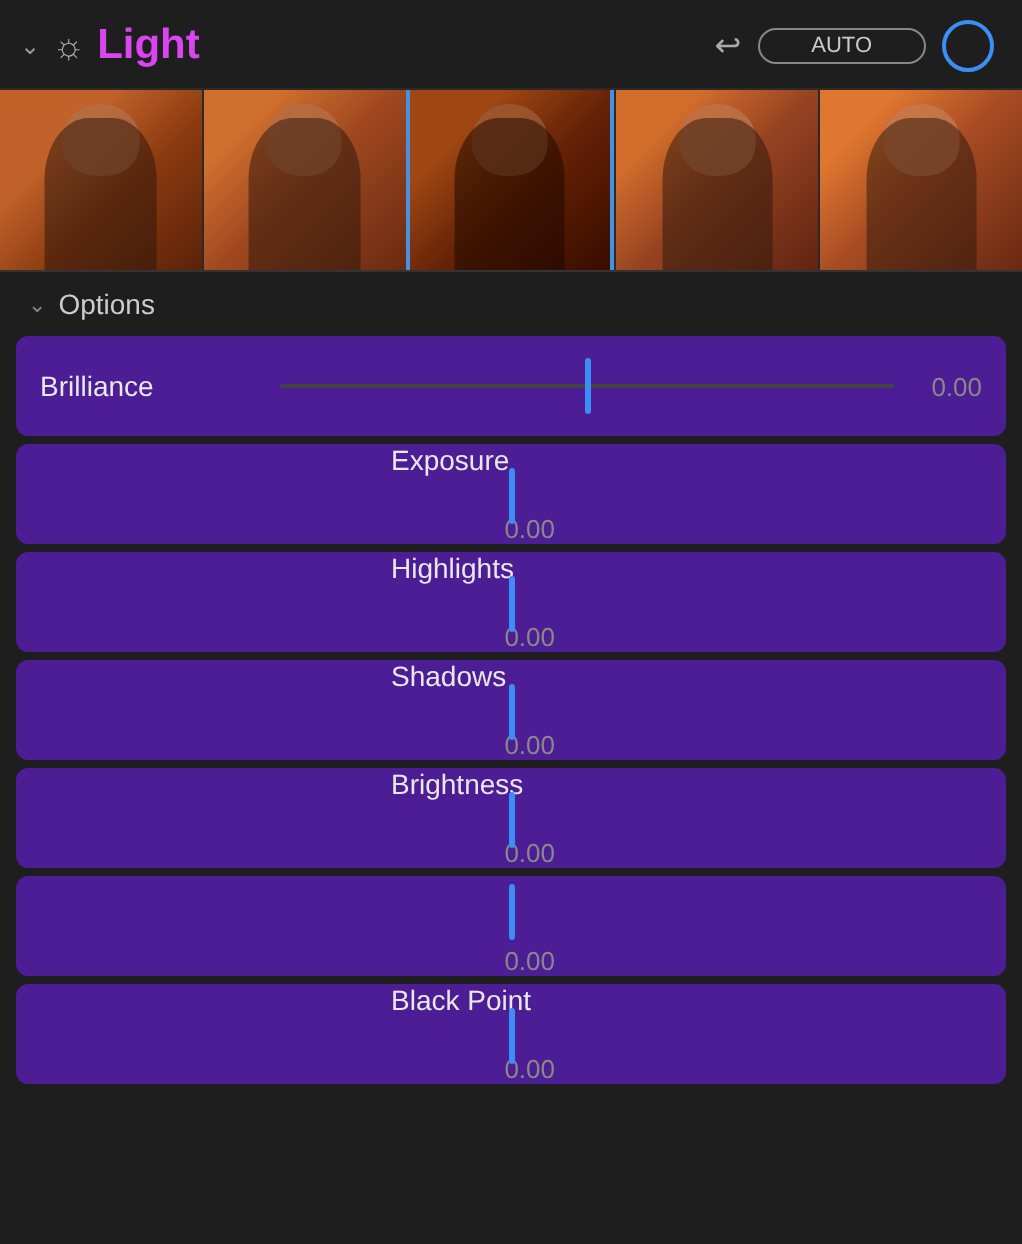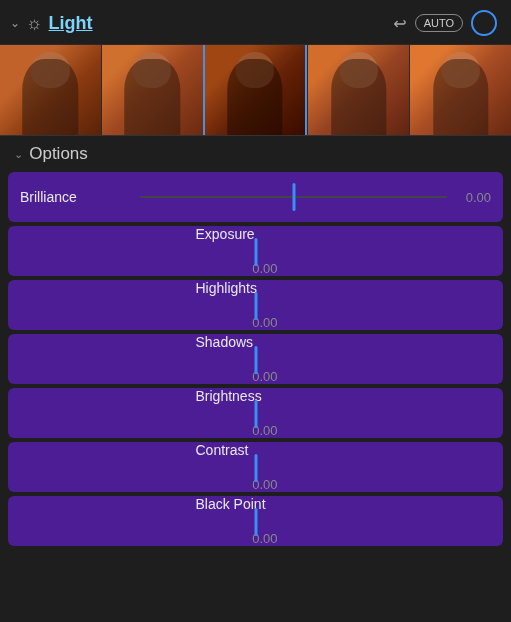--- a/index.html
+++ b/index.html
@@ -32,42 +32,41 @@
       font-size: 12px;
       cursor: pointer;
     }
 
     .sun-icon {
       color: #aaa;
       font-size: 18px;
     }
 
     .header-title {
-      font-size: 18px;
+      font-size: 21px;
       font-weight: 600;
-      color: #7dd3fc;
-      text-decoration: underline;
+      color: #d946ef;
     }
 
     .header-right {
       display: flex;
       align-items: center;
       gap: 8px;
     }
 
     .undo-icon {
       color: #aaa;
       font-size: 16px;
       cursor: pointer;
     }
 
     .auto-button {
       border: 1.5px solid #888;
       border-radius: 10px;
-      padding: 2px 8px;
+      padding: 2px 26px;
       font-size: 11px;
       color: #ccc;
       background: transparent;
       cursor: pointer;
       font-weight: 500;
     }
 
     .circle-button {
       width: 26px;
       height: 26px;
@@ -148,21 +147,21 @@
       gap: 6px;
       cursor: pointer;
     }
 
     .options-chevron {
       color: #888;
       font-size: 11px;
     }
 
     .options-label {
-      font-size: 17px;
+      font-size: 14px;
       color: #ccc;
       font-weight: 500;
     }
 
     
     .sliders-container {
       display: flex;
       flex-direction: column;
       gap: 2px;
       padding: 0 8px;
@@ -327,21 +326,20 @@
   <div class="slider-row">
     <span class="slider-label">Brightness</span>
     <div class="slider-track-area">
       <div class="slider-line"></div>
       <div class="slider-indicator"></div>
     </div>
     <span class="slider-value">0.00</span>
   </div>
 
   <div class="slider-row">
-    <span class="slider-label">Contrast</span>
     <div class="slider-track-area">
       <div class="slider-line"></div>
       <div class="slider-indicator"></div>
     </div>
     <span class="slider-value">0.00</span>
   </div>
 
   <div class="slider-row">
     <span class="slider-label">Black Point</span>
     <div class="slider-track-area">

